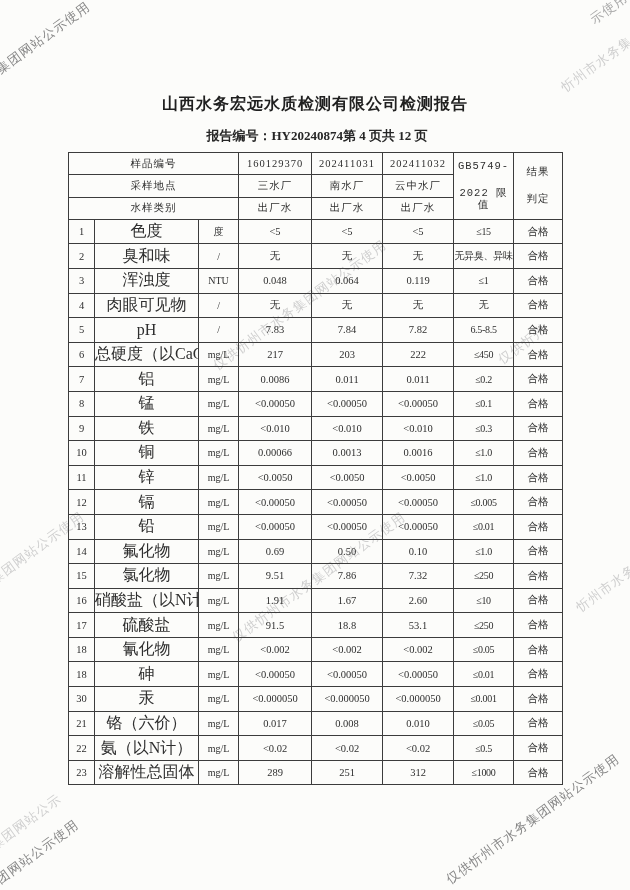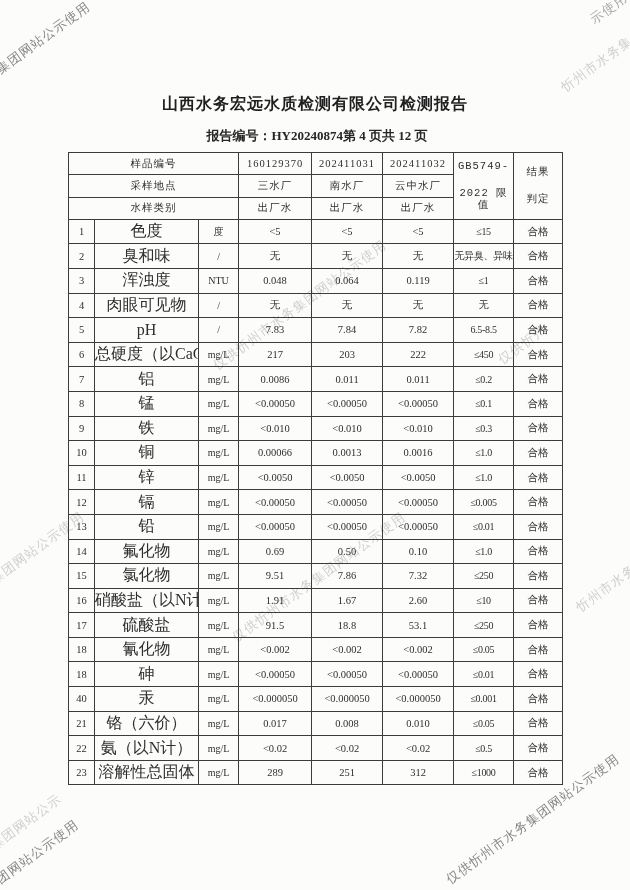--- a/index.html
+++ b/index.html
@@ -320,21 +320,21 @@
         <td class="c-no">18</td>
         <td class="c-name">砷</td>
         <td class="c-unit">mg/L</td>
         <td>&lt;0.00050</td>
         <td>&lt;0.00050</td>
         <td>&lt;0.00050</td>
         <td class="c-limit">≤0.01</td>
         <td>合格</td>
       </tr>
         <tr class="data-row">
-        <td class="c-no">40</td>
+        <td class="c-no">30</td>
         <td class="c-name">汞</td>
         <td class="c-unit">mg/L</td>
         <td>&lt;0.000050</td>
         <td>&lt;0.000050</td>
         <td>&lt;0.000050</td>
         <td class="c-limit">≤0.001</td>
         <td>合格</td>
       </tr>
         <tr class="data-row">
         <td class="c-no">21</td>

